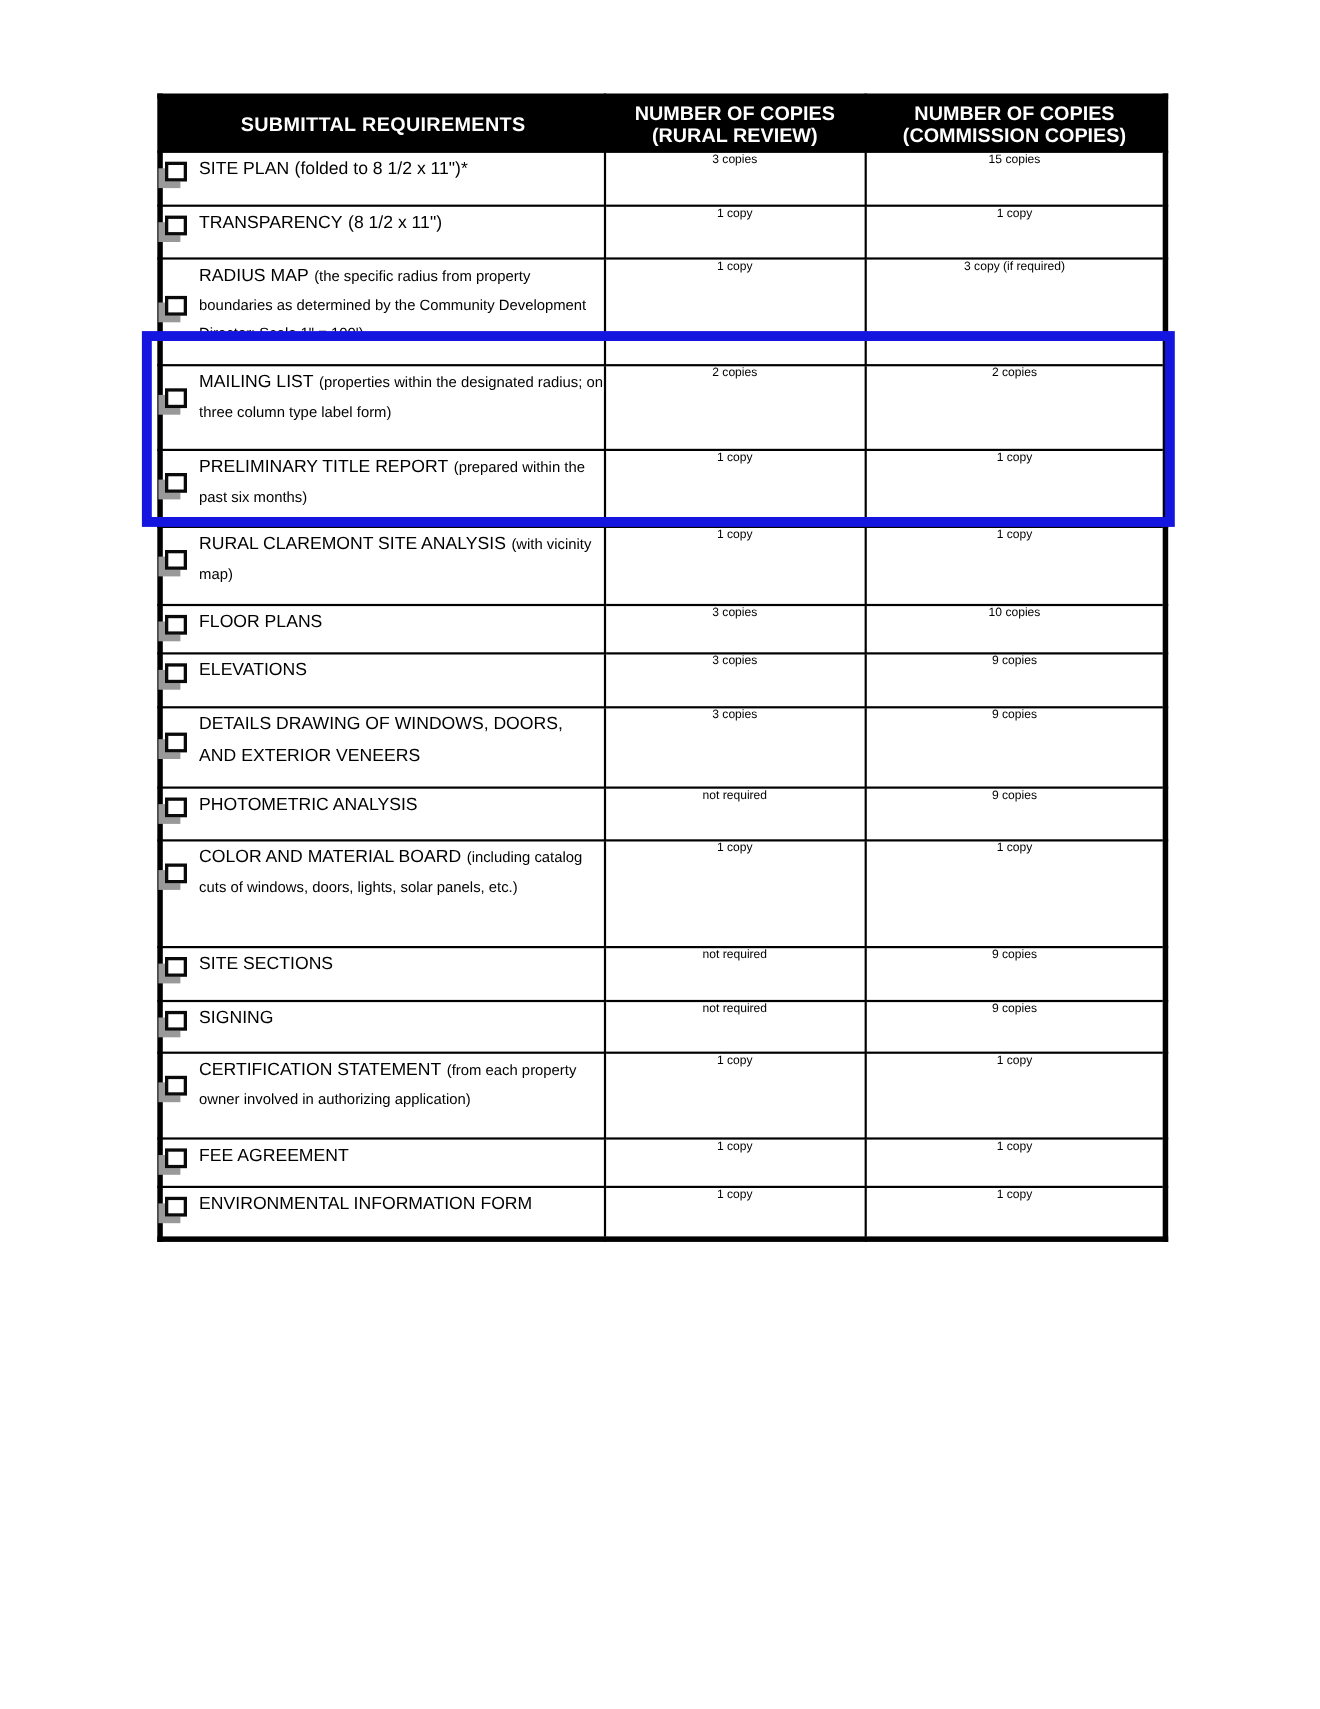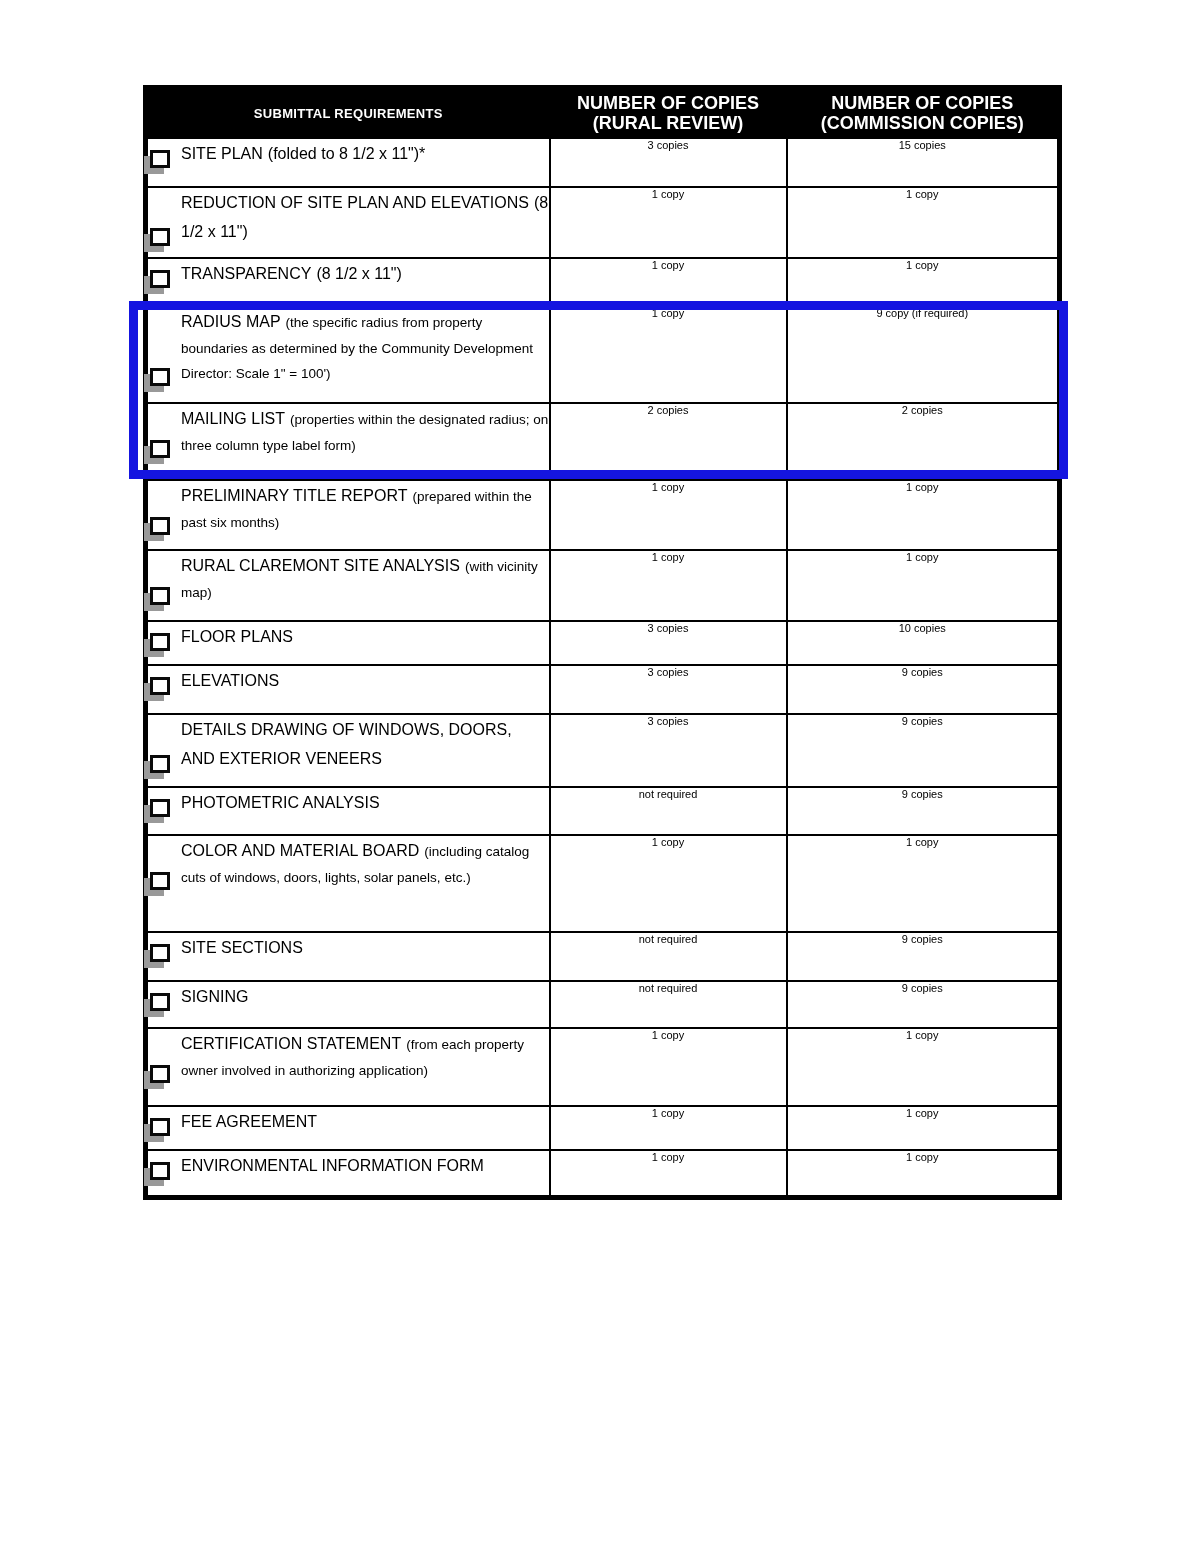--- a/index.html
+++ b/index.html
@@ -22,30 +22,30 @@
   table.req th, table.req td { border: 2px solid #000; padding: 0; }
 
   thead th {
     background: #000; color: #fff;
     font-weight: bold;
     height: 50px;
     vertical-align: middle;
     text-align: center;
     border-color: #000;
   }
-  th.h1 { font-size: 13px; letter-spacing: 0.3px; }
+  th.h1 { font-size: 18px; letter-spacing: 0.3px; }
   th.h2, th.h3 { font-size: 18px; line-height: 20px; }
 
   td.c1 { vertical-align: top; padding: 8px 8px 4px 14px; }
   td.c2, td.c3 {
     vertical-align: top; text-align: center;
     font-size: 11px; padding-top: 13px;
   }
 
-  .item { display: flex; align-items: flex-end; }
+  .item { display: flex; align-items: center; }
   .cb {
     flex: 0 0 auto;
     width: 20px; height: 18px;
     background: #fff;
     border: 3px solid #0a0a0a;
     box-shadow: -6px 6px 0 #999;
     margin: 5px 11px 0 2px;
   }
   .lbl { flex: 1 1 auto; min-width: 0; }
   .t { font-size: 16px; line-height: 29px; }
@@ -99,51 +99,41 @@
         <td class="c1">
             <div class="item">
               <span class="cb"></span>
               <div class="lbl"><span class="t">SITE PLAN</span><span class="d">(folded to 8 1/2 x 11")*</span></div>
             </div>
           </td>
         <td class="c2">3 copies</td>
         <td class="c3">15 copies</td>
       </tr>
 
-      <tr style="height:71px">
-        <td class="c1">
-            <div class="item">
-              <span class="cb"></span>
-              <div class="lbl"><span class="t">REDUCTION OF SITE PLAN AND ELEVATIONS</span><span class="d">(8 1/2 x 11")</span></div>
-            </div>
-          </td>
-        <td class="c2">1 copy</td>
-        <td class="c3">1 copy</td>
-      </tr>
 
       <tr style="height:48px">
         <td class="c1">
             <div class="item">
               <span class="cb"></span>
               <div class="lbl"><span class="t">TRANSPARENCY</span><span class="d">(8 1/2 x 11")</span></div>
             </div>
           </td>
         <td class="c2">1 copy</td>
         <td class="c3">1 copy</td>
       </tr>
 
       <tr style="height:97px">
         <td class="c1">
             <div class="item">
               <span class="cb"></span>
               <div class="lbl"><span class="t">RADIUS MAP</span><span class="d sm">(the specific radius from property boundaries as determined by the Community Development Director: Scale 1" = 100')</span></div>
             </div>
           </td>
         <td class="c2">1 copy</td>
-        <td class="c3">9 copy (if required)</td>
+        <td class="c3">3 copy (if required)</td>
       </tr>
 
       <tr style="height:77px">
         <td class="c1">
             <div class="item">
               <span class="cb"></span>
               <div class="lbl"><span class="t">MAILING LIST</span><span class="d sm">(properties within the designated radius; on three column type label form)</span></div>
             </div>
           </td>
         <td class="c2">2 copies</td>

